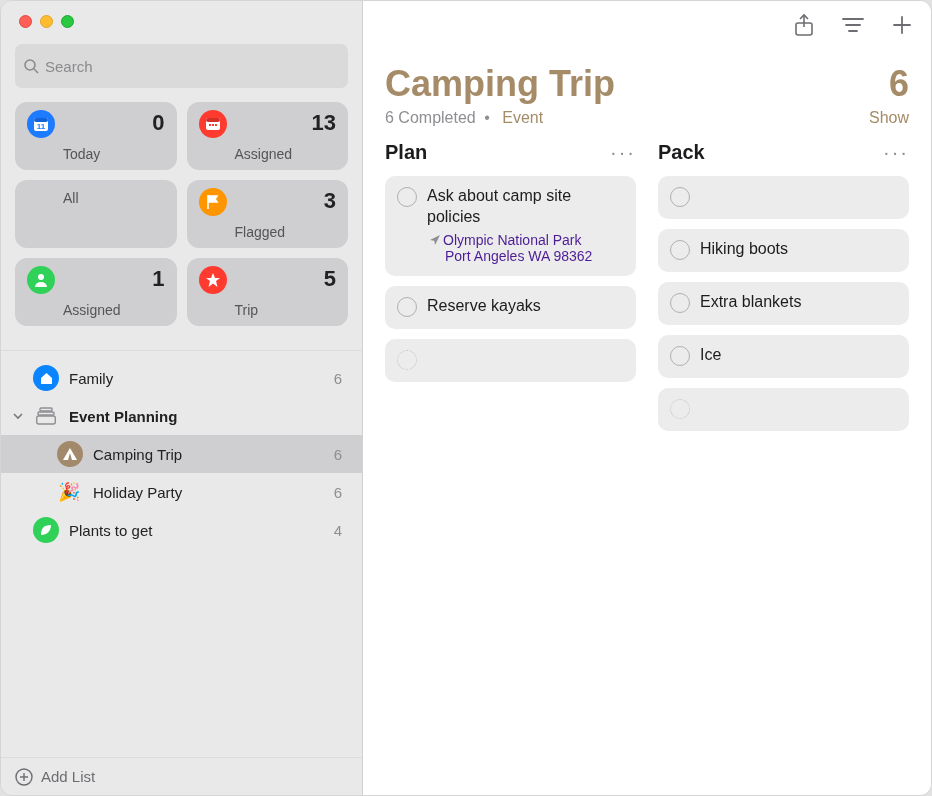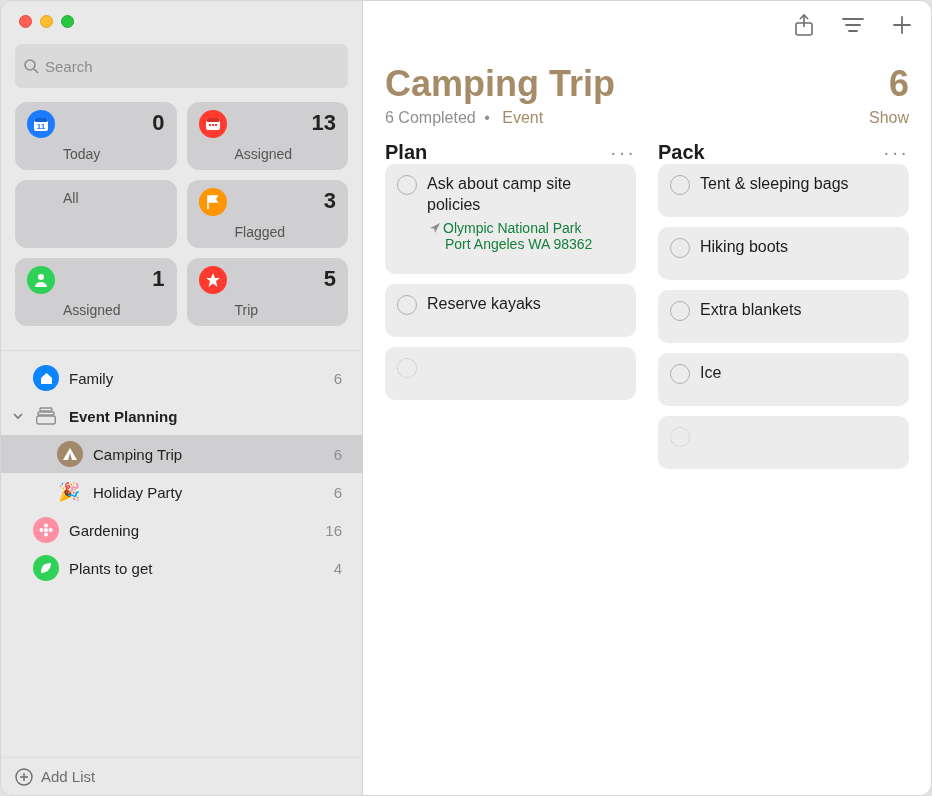--- a/index.html
+++ b/index.html
@@ -192,47 +192,48 @@
     flex: 1;
     min-width: 0;
   }
   .col-head {
     display: flex;
     justify-content: space-between;
     align-items: center;
     font-size: 20px;
     font-weight: 700;
     color: #1c1c1e;
+    margin-bottom: 12px;
   }
   .col-head .more { color: #8e8e93; font-weight: normal; letter-spacing: 2px; }
 
   .task {
     background: #ececec;
     border-radius: 10px;
-    padding: 10px 12px 22px 12px;
+    padding: 10px 12px 12px 12px;
     margin-bottom: 10px;
     display: flex;
     gap: 10px;
     font-size: 16px;
     color: #1c1c1e;
   }
   .task .radio {
     width: 20px; height: 20px;
     border: 1.5px solid #b0b0b3;
     border-radius: 50%;
     flex-shrink: 0;
     margin-top: 1px;
   }
   .task.ghost .radio {
     border: 1.5px dotted #c0c0c3;
   }
   .task .body { flex: 1; }
   .task .title { line-height: 1.3; }
   .task .loc {
-    color: #15803d;
+    color: #4c1d95;
     font-size: 14px;
     margin-top: 4px;
     padding-left: 2px;
   }
   .task .loc .locname { display:flex; align-items:center; gap:2px; }
   .task .loc .locline { padding-left: 16px; }
 
   svg { display: block; }
 </style>
 </head>
@@ -367,33 +368,20 @@
         <div class="list-label">Camping Trip</div>
         <div class="list-count">6</div>
       </div>
 
       <div class="list-row child">
         <div class="list-icon pastel" style="font-size:18px;">🎉</div>
         <div class="list-label">Holiday Party</div>
         <div class="list-count">6</div>
       </div>
 
-      <div class="list-row">
-        <div class="list-icon pink">
-          <svg width="14" height="14" viewBox="0 0 14 14" fill="white">
-              <circle cx="7" cy="7" r="2"></circle>
-              <circle cx="7" cy="2.5" r="2"></circle>
-              <circle cx="7" cy="11.5" r="2"></circle>
-              <circle cx="2.5" cy="7" r="2"></circle>
-              <circle cx="11.5" cy="7" r="2"></circle>
-            </svg>
-        </div>
-        <div class="list-label">Gardening</div>
-        <div class="list-count">16</div>
-      </div>
 
       <div class="list-row">
         <div class="list-icon leafgreen">
           <svg width="14" height="14" viewBox="0 0 14 14" fill="white">
               <path d="M12 2 C4 2 2 6 2 12 C8 12 12 8 12 2 Z"></path>
             </svg>
         </div>
         <div class="list-label">Plants to get</div>
         <div class="list-count">4</div>
       </div>
@@ -484,23 +472,20 @@
       </div>
 
       <div class="col">
         <div class="col-head">
           <span>Pack</span>
           <span class="more">···</span>
         </div>
 
         <div class="task">
           <div class="radio"></div>
-          <div class="body">
-              <div class="title">Tent &amp; sleeping bags</div>
-            </div>
         </div>
         <div class="task">
           <div class="radio"></div>
           <div class="body">
               <div class="title">Hiking boots</div>
             </div>
         </div>
         <div class="task">
           <div class="radio"></div>
           <div class="body">

